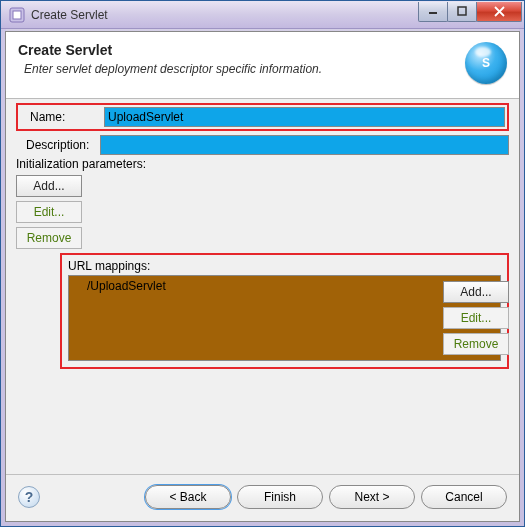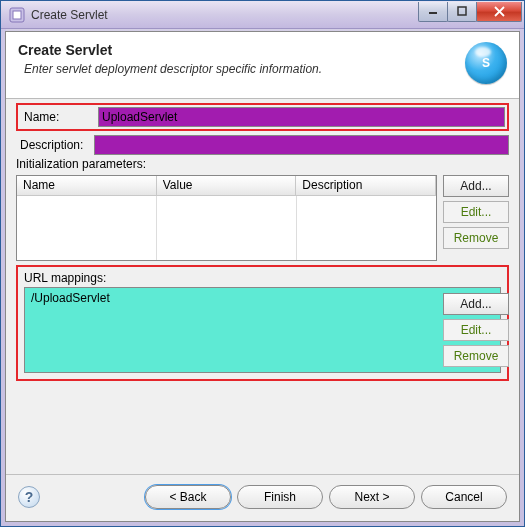--- a/index.html
+++ b/index.html
@@ -66,23 +66,23 @@
     position: relative;
   }
   .banner-icon::after{
     content:""; position:absolute; width:16px; height:10px; left:10px; top:5px;
     background: rgba(255,255,255,0.7); border-radius:50%; filter: blur(1px);
   }
 
   .form-area { padding: 4px 10px 6px 10px; display:flex; flex-direction:column; gap:2px; }
 
   .row { display: flex; align-items: center; }
-  .row .lab { width: 78px; padding:2px 4px; }
+  .row .lab { width: 78px; padding:2px 4px;margin-left:6px; }
   .row .field {
-    flex: 1; height: 20px; border: 1px solid #888; background: #a21caf; padding: 0 3px;
+    flex: 1; height: 20px; border: 1px solid #888; background: #0ea5e9; padding: 0 3px;
   }
   .highlight-box { border: 2px solid #e5262b; padding: 2px 2px; }
   .rowset { }
 
   .section-label { margin-top: 0; margin-bottom: 2px; }
   .params { display: flex; gap: 6px; }
   .table {
     flex: 1; border: 1px solid #888; background: #fff;
     display: flex; flex-direction: column; height: 86px;
   }
@@ -98,23 +98,23 @@
   .side-btns { display:flex; flex-direction:column; gap:4px; width:66px; }
   .sbtn {
     height:22px; border:1px solid #8a8a8a;
     background: linear-gradient(to bottom, #fdfdfd 0%, #e7e7e7 100%);
     font-size:12px; color:#222; padding:0 4px; text-align:center;
     display:flex; align-items:center; justify-content:center;
     border-radius:0;
   }
   .sbtn.disabled { color:#4d7c0f; border-color:#b3b3b3; background:#f3f3f3; }
 
-  .urlmap-box { border: 2px solid #e5262b; padding: 4px 6px 6px 6px; margin-top:2px; }
+  .urlmap-box { border: 2px solid #e5262b; padding: 4px 6px 6px 6px; margin-top:2px;margin-left:44px; }
   .listbox {
-    flex:1; border:1px solid #888; background:#5eead4; height:86px; padding:2px 4px; overflow:auto;
+    flex:1; border:1px solid #888; background:#a16207; height:86px; padding:2px 16px; overflow:auto;
   }
   .list-item { padding:1px 2px; }
 
   .footer-sep { border-top:1px solid #c0c0c0; }
   .footer {
     display:flex; align-items:center; justify-content:space-between;
     padding:10px 12px 12px 12px;
   }
   .help-icon {
     width:22px; height:22px; border-radius:50%;
@@ -188,32 +188,20 @@
           <input class="field" value="UploadServlet" style="">
         </div>
       </div>
       <div class="row" style="margin-top:2px;">
         <div class="lab">Description:</div>
         <input class="field" value="" style="">
       </div>
 
       <div class="section-label">Initialization parameters:</div>
       <div class="params">
-        <div class="table">
-          <div class="thead">
-            <div class="th">Name</div>
-            <div class="th">Value</div>
-            <div class="th">Description</div>
-          </div>
-          <div class="tbody">
-            <div class="tcol"></div>
-              <div class="tcol"></div>
-              <div class="tcol" style="border-right:none;"></div>
-          </div>
-        </div>
         <div class="side-btns">
           <div class="sbtn">
               <span>Add...</span>
             </div>
           <div class="sbtn disabled">
               <span>Edit...</span>
             </div>
           <div class="sbtn disabled">
               <span>Remove</span>
             </div>

